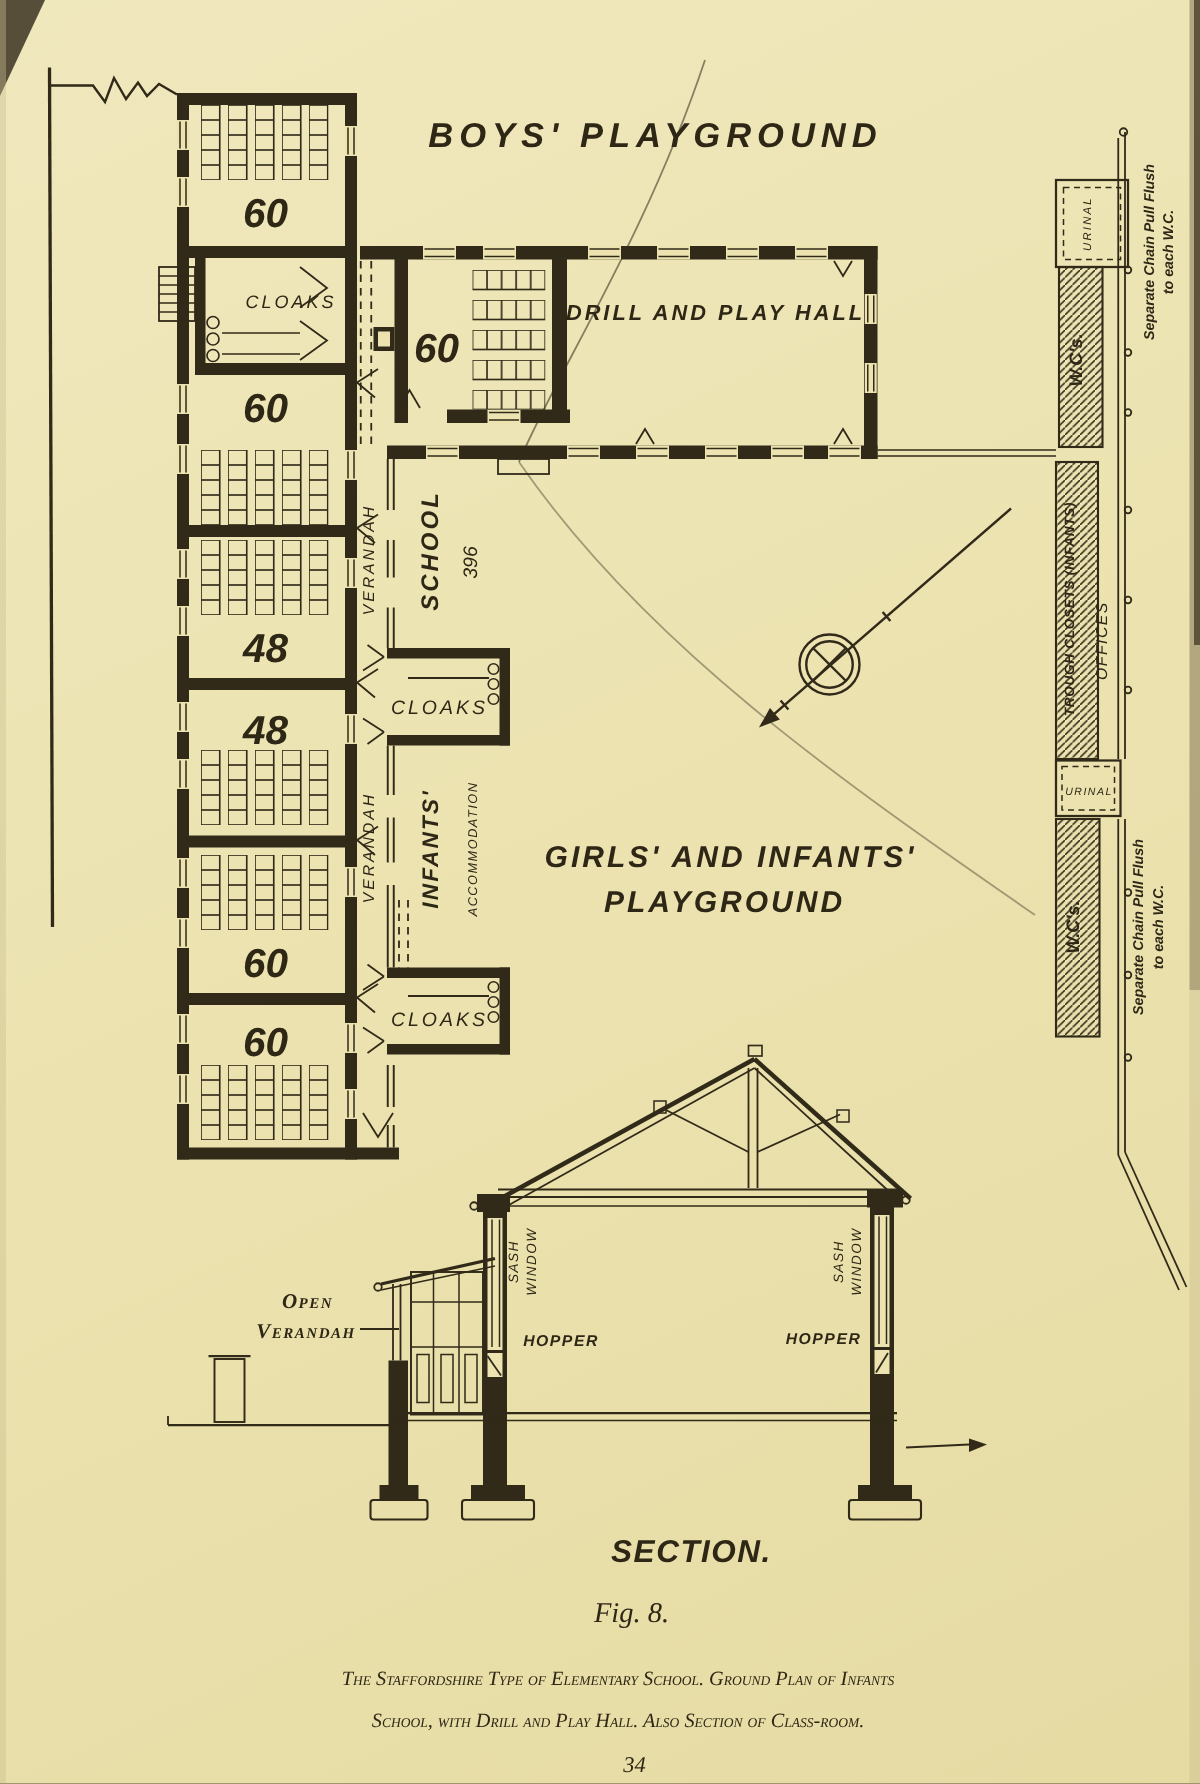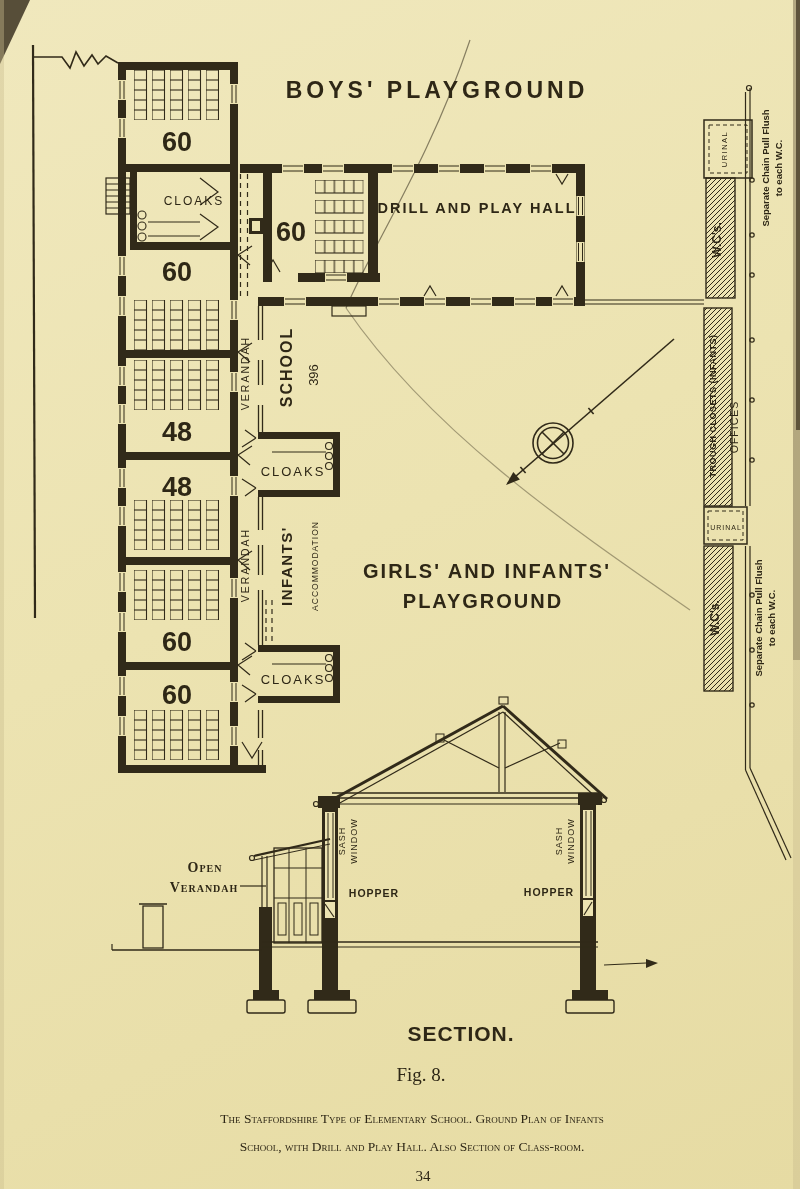--- a/index.html
+++ b/index.html
@@ -1,17 +1,17 @@
 <!DOCTYPE html>
 <html><head>
 <meta charset="utf-8">
 <style>
   html,body{margin:0;padding:0;background:#8a7f5e;}
   .page{position:relative;width:800px;height:1189px;margin:0 auto;overflow:hidden;
-        background:linear-gradient(155deg,#f0e8bd 0%,#ece3b1 45%,#e6dba3 100%);}
+        background:linear-gradient(155deg,#f0e8bd 0%,#ece3b1 45%,#e6dba3 100%);font-style:italic;}
   svg{position:absolute;inset:0;}
   svg text{font-family:"Liberation Sans",sans-serif;fill:#2e2716;}
   .serif{font-family:"Liberation Serif",serif;}
   .sc{font-variant:small-caps;}
   .b{font-weight:bold;}
   .wall{fill:#312a19;}
   .thin{stroke:#312a19;fill:none;}
   .mid{text-anchor:middle;}
 </style>
 </head>

